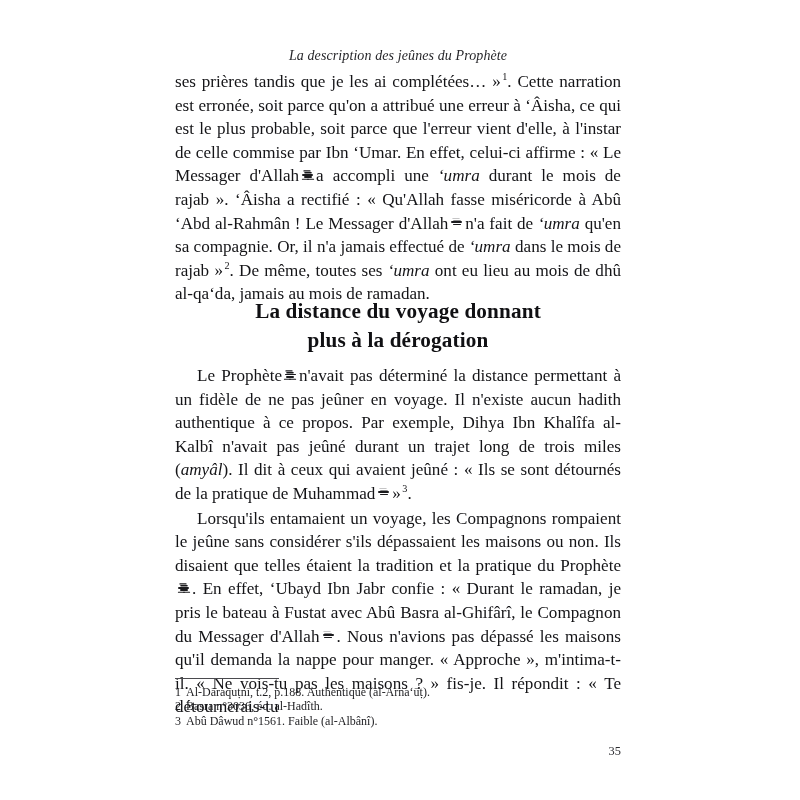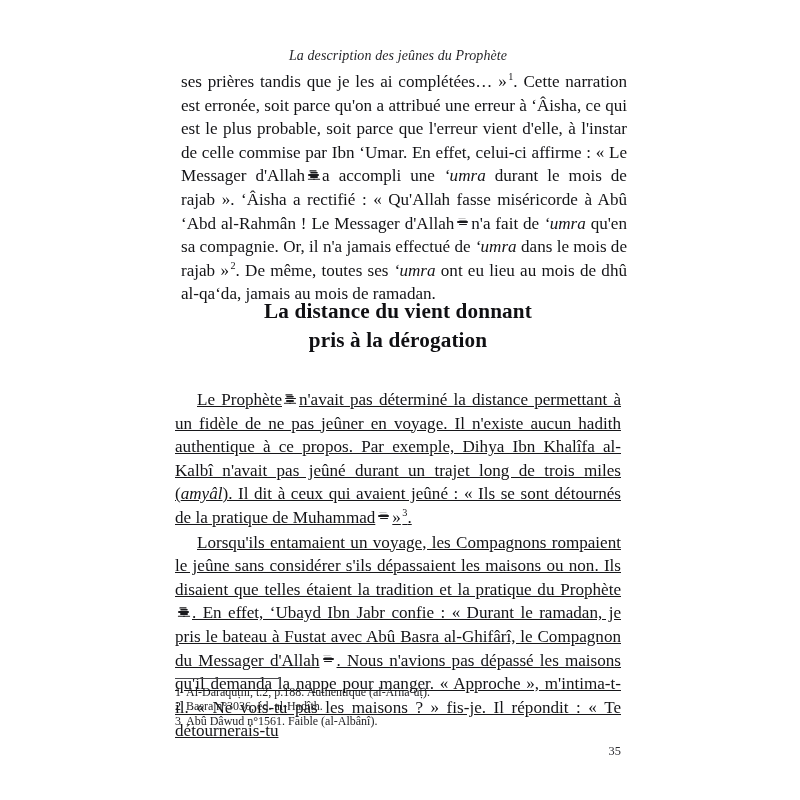--- a/index.html
+++ b/index.html
@@ -32,21 +32,21 @@
     font-style: italic;
     font-size: 14px;
     letter-spacing: 0.1px;
     color: #26262a;
     white-space: nowrap;
   }
 
   
   .body-area {
     position: absolute;
-    left: 181px;
+    left: 175px;
     top: 70px;
     width: 446px;
   }
 
   p.para {
     margin: 0;
     text-align: justify;
     text-justify: inter-word;
     font-size: 17.1px;
     line-height: 23.6px;
@@ -123,23 +123,22 @@
   }
   .section-heading .hl {
     display: block;
     white-space: nowrap;
   }
 
   
   .body-area-2 {
     position: absolute;
     left: 175px;
-    top: 388px;
-    width: 446px;
-    text-decoration: underline;
+    top: 364px;
+    width: 446px;
   }
 
   
   .footnotes {
     position: absolute;
     left: 175px;
     top: 678px;
     width: 446px;
   }
   .fn-rule {
@@ -175,22 +174,22 @@
 
 <div class="page">
 
   <div class="running-head">La description des jeûnes du Prophète</div>
 
   <div class="body-area">
     <p class="para"><span>ses prières tandis que je les ai complétées… »</span><sup class="fn">1</sup><span>. Cette narration est erronée, soit parce qu'on a attribué une erreur à ‘Âisha, ce qui est le plus probable, soit parce que l'erreur vient d'elle, à l'instar de celle commise par Ibn ‘Umar. En effet, celui-ci affirme : « Le Messager d'Allah</span><span class="sallam"></span><span>a accompli une</span> <em class="it">‘umra</em> <span>durant le mois de rajab ». ‘Âisha a rectifié : « Qu'Allah fasse miséricorde à Abû ‘Abd al-Rahmân ! Le Messager d'Allah</span><span class="sallam"></span><span>n'a fait de</span> <em class="it">‘umra</em> <span>qu'en sa compagnie. Or, il n'a jamais effectué de</span> <em class="it">‘umra</em> <span>dans le mois de rajab »</span><sup class="fn">2</sup><span>. De même, toutes ses</span> <em class="it">‘umra</em> <span>ont eu lieu au mois de dhû al-qa‘da, jamais au mois de ramadan.</span></p>
   </div>
 
   <div class="section-heading">
-    <span class="hl">La distance du vient donnant</span>
-    <span class="hl">pris à la dérogation</span>
+    <span class="hl">La distance du voyage donnant</span>
+    <span class="hl">plus à la dérogation</span>
   </div>
 
   <div class="body-area-2">
     <p class="para indent"><span>Le Prophète</span><span class="sallam"></span><span>n'avait pas déterminé la distance permettant à un fidèle de ne pas jeûner en voyage. Il n'existe aucun hadith authentique à ce propos. Par exemple, Dihya Ibn Khalîfa al-Kalbî n'avait pas jeûné durant un trajet long de trois miles (</span><em class="it">amyâl</em><span>). Il dit à ceux qui avaient jeûné : « Ils se sont détournés de la pratique de Muhammad</span><span class="sallam"></span><span>»</span><sup class="fn">3</sup><span>.</span></p>
 
     <p class="para indent"><span>Lorsqu'ils entamaient un voyage, les Compagnons rompaient le jeûne sans considérer s'ils dépassaient les maisons ou non. Ils disaient que telles étaient la tradition et la pratique du Prophète</span><span class="sallam"></span><span>. En effet, ‘Ubayd Ibn Jabr confie : « Durant le ramadan, je pris le bateau à Fustat avec Abû Basra al-Ghifârî, le Compagnon du Messager d'Allah</span><span class="sallam"></span><span>. Nous n'avions pas dépassé les maisons qu'il demanda la nappe pour manger. « Approche », m'intima-t-il. « Ne vois-tu pas les maisons ? » fis-je. Il répondit : « Te détournerais-tu</span></p>
   </div>
 
   <div class="footnotes">
     <div class="fn-rule"></div>

